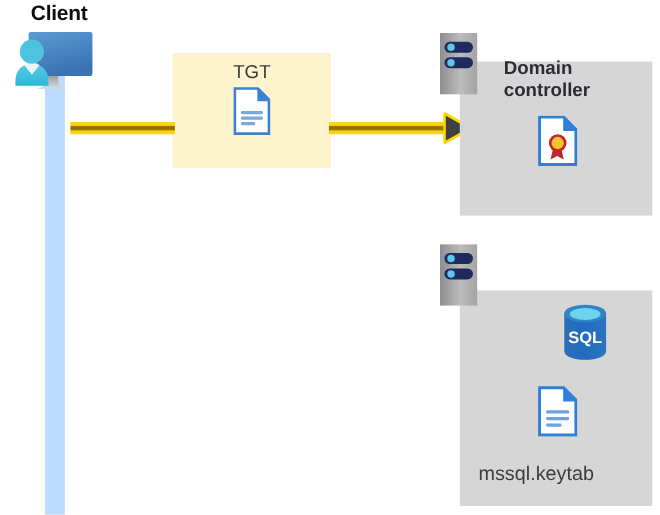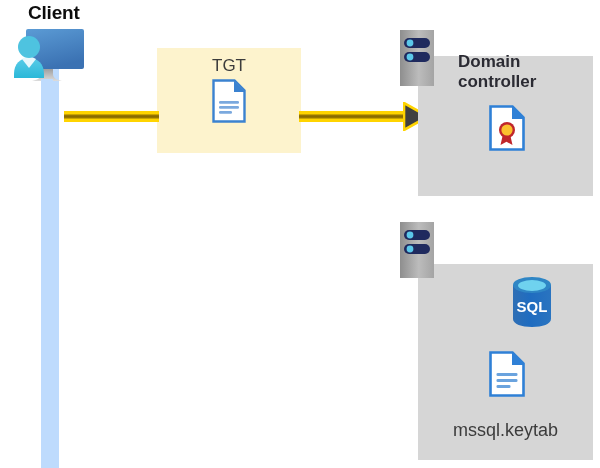--- a/index.html
+++ b/index.html
@@ -75,21 +75,21 @@
   
   .rack{width:34px;height:56px;}
   .dc-rack{left:400px;top:30px;}
   .ls-rack{left:400px;top:222px;}
 
   
   .cert-icon{left:489px;top:105px;width:36px;height:46px;}
   .sql-icon{left:511px;top:276px;width:42px;height:52px;}
   .keytab-icon{left:489px;top:351px;width:36px;height:46px;}
   .keytab-label{
-    left:418px;top:420px;width:175px;text-align:center;
+    left:400px;top:420px;width:175px;text-align:center;
     font-size:18px;color:#3c3c3c;
   }
 </style>
 </head>
 <body>
 
 <div id="canvas">
 
   <div class="abs lifeline"></div>
 

